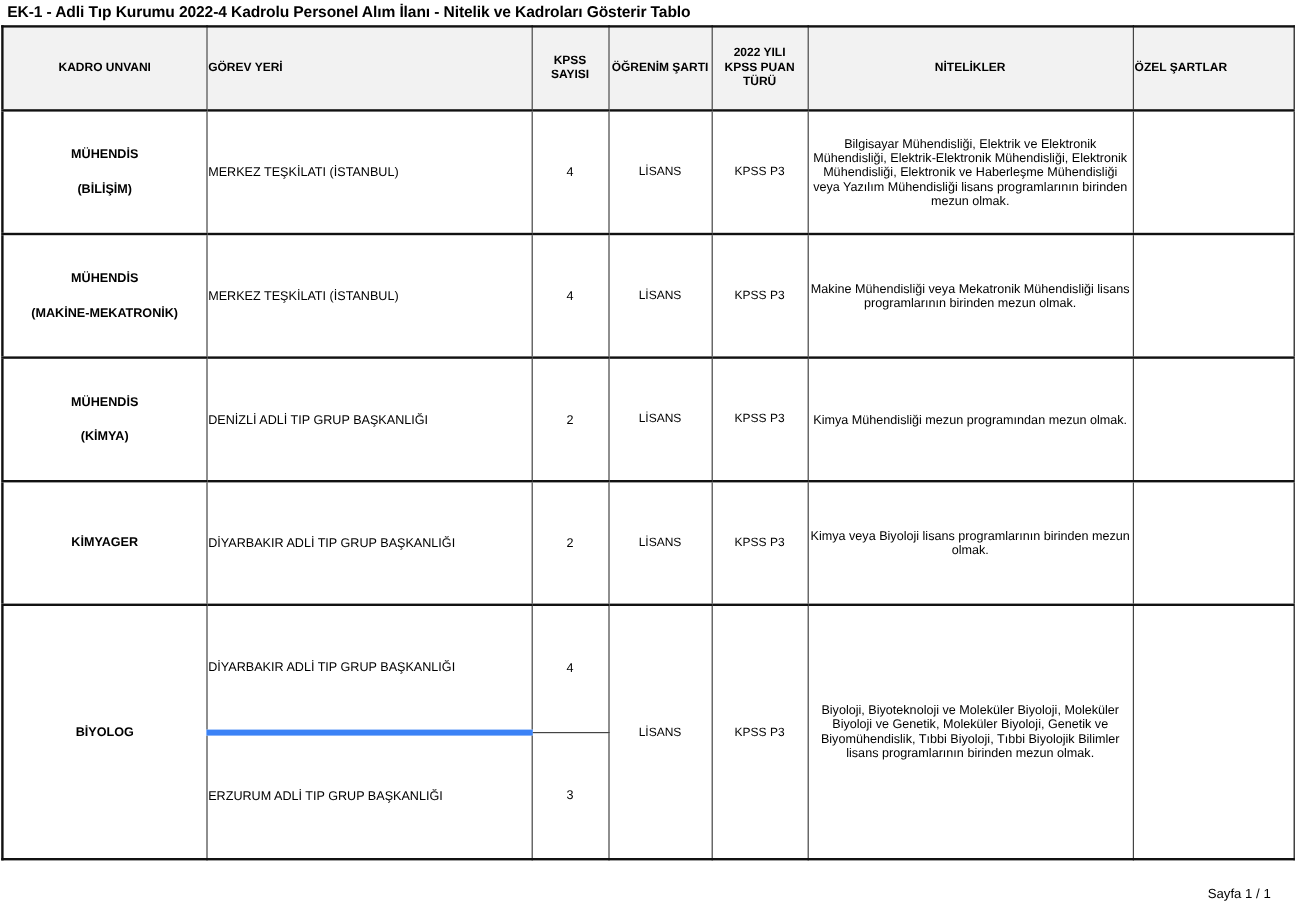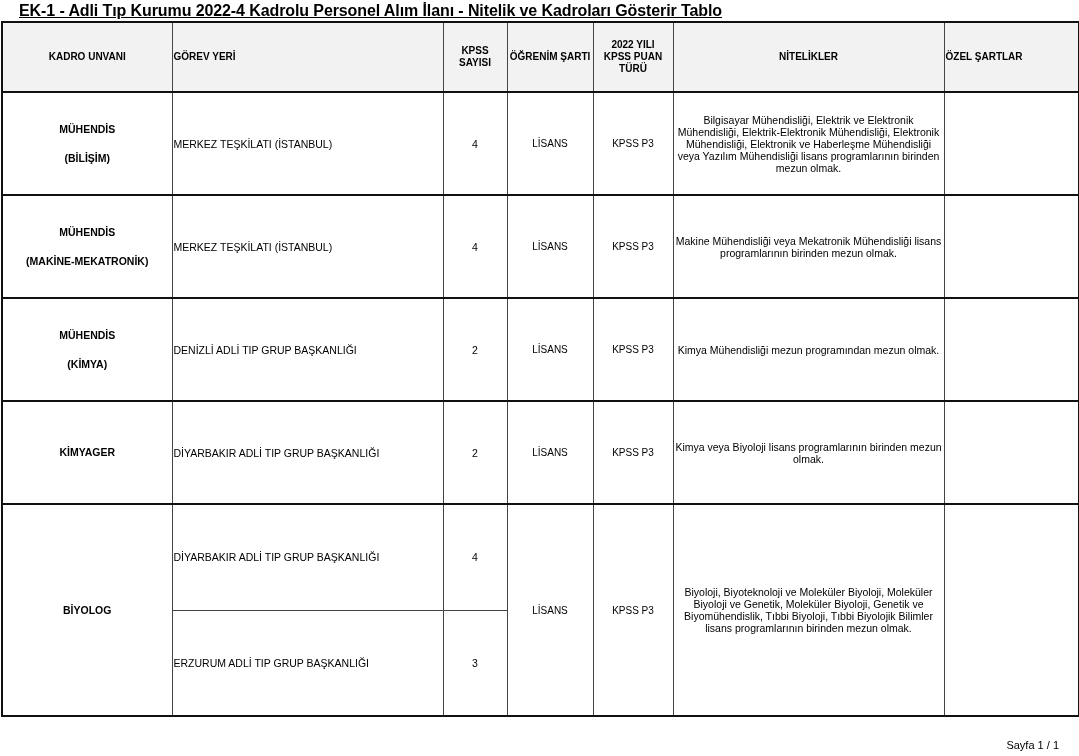--- a/index.html
+++ b/index.html
@@ -1,24 +1,23 @@
 <!DOCTYPE html>
 <html><head>
 <meta charset="utf-8">
 <style>
   html, body { margin: 0; padding: 0; background: #ffffff; }
   body {
     width: 1079px; height: 756px; position: relative; overflow: hidden;
     font-family: "Liberation Sans", sans-serif; color: #000;
   }
   .title {
-    position: absolute; left: 19px; top: 2px;
-    font-size: 16px; font-weight: bold; letter-spacing: -0.1px;
+    position: absolute; left: 6px; top: 2px;
+    font-size: 13px; font-weight: bold; letter-spacing: -0.1px;
     white-space: nowrap;
-    text-decoration: underline;
   }
   table.grid {
     position: absolute; left: 1px; top: 21px;
     border-collapse: collapse; table-layout: fixed;
     width: 1077px;
     border: 2px solid #111;
   }
   table.grid td, table.grid th {
     border: 1px solid #444;
     padding: 12px 1px;
@@ -132,19 +131,19 @@
         <div>BİYOLOG</div>
       </td>
       <td class="yer">DİYARBAKIR ADLİ TIP GRUP BAŞKANLIĞI</td>
       <td class="c">4</td>
       <td class="c" rowspan="2" style="font-size:10px">LİSANS</td>
       <td class="c" rowspan="2" style="font-size:10px">KPSS P3</td>
       <td class="nit" rowspan="2">Biyoloji, Biyoteknoloji ve Moleküler Biyoloji, Moleküler Biyoloji ve Genetik, Moleküler Biyoloji, Genetik ve Biyomühendislik, Tıbbi Biyoloji, Tıbbi Biyolojik Bilimler lisans programlarının birinden mezun olmak.</td>
       <td rowspan="2"></td>
     </tr>
     <tr class="rh">
-      <td class="yer" style="border-top:1px solid #3b82f6">ERZURUM ADLİ TIP GRUP BAŞKANLIĞI</td>
+      <td class="yer" style="border-top:5px solid #3b82f6">ERZURUM ADLİ TIP GRUP BAŞKANLIĞI</td>
       <td class="c" style="border-top:1px solid #222">3</td>
     </tr>
   </tbody>
 </table>
 
 <div class="footer">Sayfa 1 / 1</div>
 
 </body></html>

